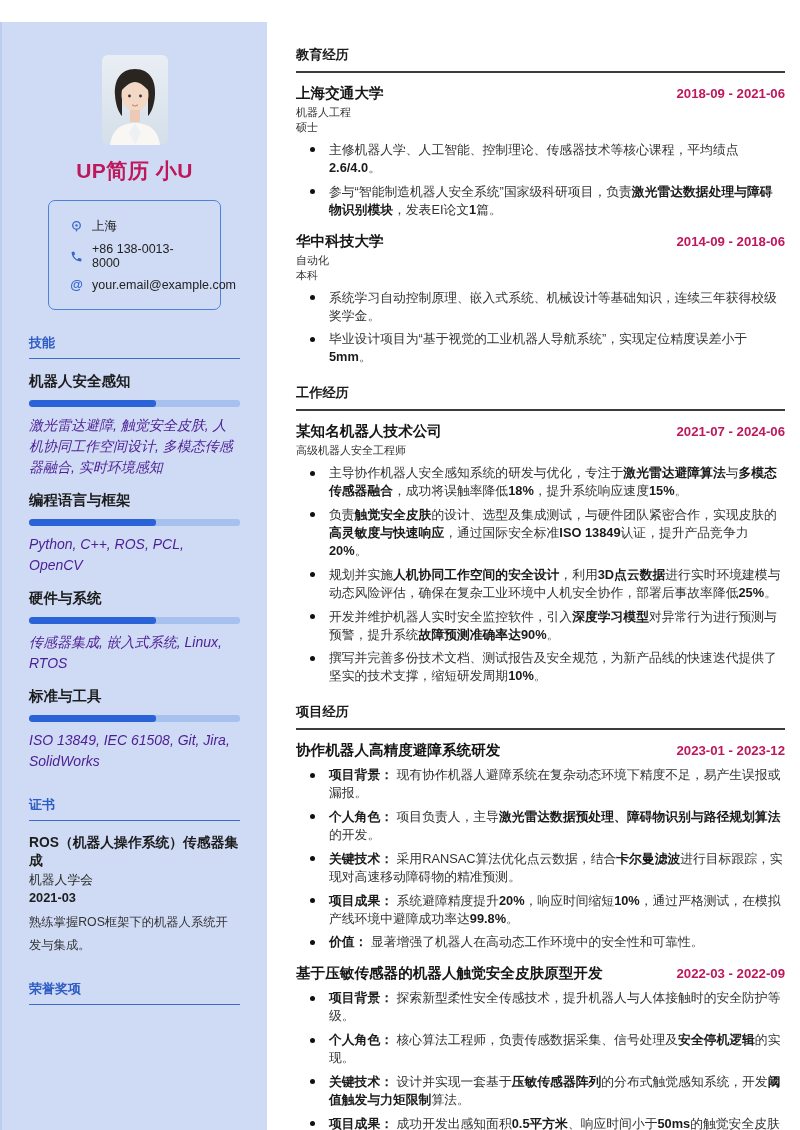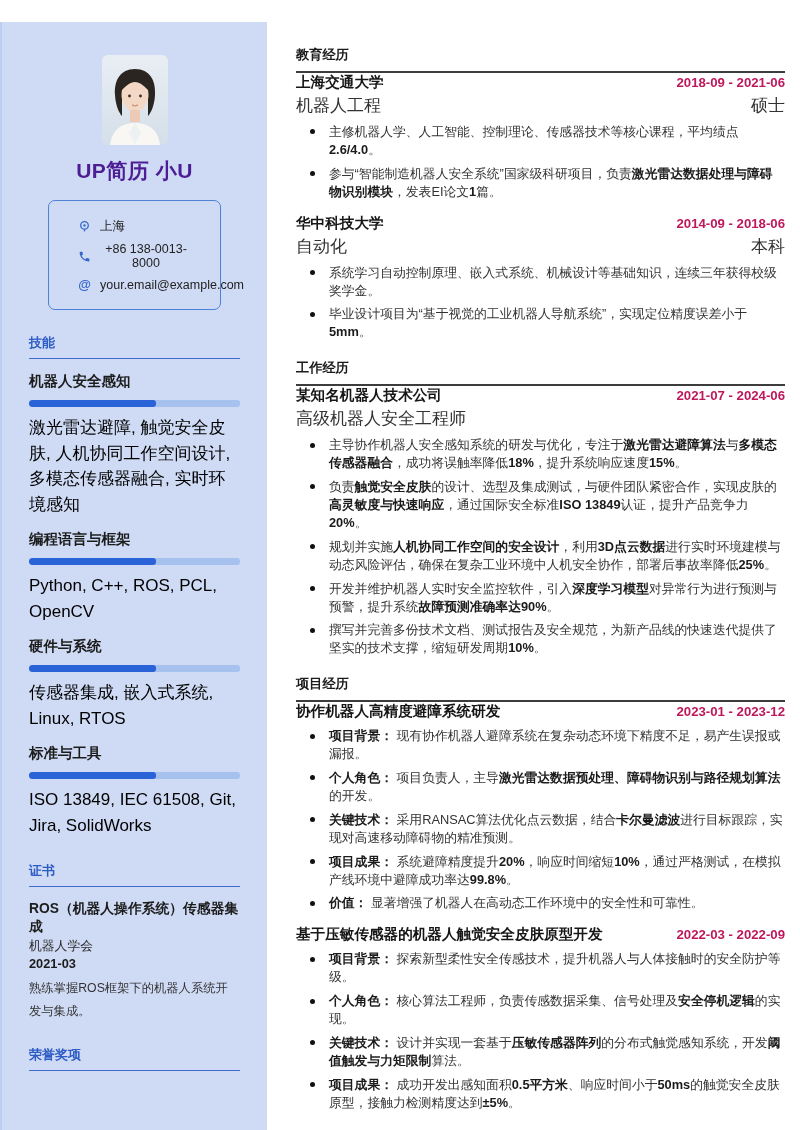--- a/index.html
+++ b/index.html
@@ -3,49 +3,49 @@
 <meta charset="utf-8">
 <style>
   html,body{margin:0;padding:0;width:800px;height:1130px;overflow:hidden;background:#ffffff;
     font-family:"Liberation Sans","DejaVu Sans",sans-serif;-webkit-font-smoothing:antialiased;}
   .page{display:flex;width:800px;height:1130px;background:#ffffff;}
   
   .sidebar{width:267px;min-width:267px;margin-top:22px;height:1108px;background:#cfdbf5;
     box-sizing:border-box;padding:0 27px;overflow:hidden;border-left:2px solid #bccdf0;}
   .photo{width:66px;height:90px;margin:33px auto 0;border-radius:6px;overflow:hidden;display:block;}
   .photo svg{display:block;}
-  h1.name{font-size:21px;font-weight:700;color:#4c1d95;text-align:center;margin:12px 0 0;letter-spacing:.5px;}
+  h1.name{font-size:21px;font-weight:700;color:#be185d;text-align:center;margin:12px 0 0;letter-spacing:.5px;}
   .contact-card{width:173px;box-sizing:border-box;margin:15px auto 0;border:1px solid #4d82d8;
     border-radius:7px;padding:10px 12px;}
-  .contact-row{display:flex;align-items:center;gap:8px;font-size:12.5px;color:#222;margin:7px 16px;text-align:center;}
+  .contact-row{display:flex;align-items:center;gap:8px;font-size:12.5px;color:#222;margin:7px 8px;}
   .contact-row .cicon{width:15px;height:15px;display:inline-flex;align-items:center;justify-content:center;
     color:#3566cc;font-weight:700;flex:none;}
   .side-title{font-size:13px;font-weight:700;color:#2e5cc5;margin:24px 0 0;padding-bottom:6px;
     border-bottom:1.5px solid #3f6ccb;}
   .skill{margin-top:13px;}
   .skill-name{font-size:14.5px;font-weight:700;color:#1c1c1c;}
   .bar{height:7px;border-radius:3px;background:#a6c1ee;margin-top:9px;overflow:hidden;}
   .bar-fill{height:100%;border-radius:3px;background:#2a62d8;}
-  .skill-desc{font-size:17px;color:#000000;line-height:1.5;margin-top:8px;}
+  .skill-desc{font-size:14px;color:#4c1d95;line-height:1.5;margin-top:8px;font-style:italic;}
   .cred{margin-top:13px;}
   .cred-title{font-size:13.8px;font-weight:700;color:#1c1c1c;line-height:1.3;}
   .cred-org{font-size:12.8px;color:#2e2e2e;margin-top:2px;}
   .cred-date{font-size:12.8px;font-weight:700;color:#1c1c1c;margin-top:1px;}
   .cred-desc{font-size:12.3px;color:#333;line-height:1.85;margin-top:6px;}
   
   .main{flex:1;box-sizing:border-box;padding:46px 15px 0 29px;overflow:hidden;}
   .msec + .msec{margin-top:18px;}
   .msec-title{font-size:13.2px;font-weight:700;color:#1b1b1b;margin:0;padding-bottom:7px;
     border-bottom:2px solid #3c3c3c;}
-  .entry{}
+  .entry{margin-top:11px;}
   .entry + .entry{margin-top:13px;}
   .entry-head{display:flex;justify-content:space-between;align-items:baseline;}
   .entry-title{font-size:14.6px;font-weight:700;color:#161616;}
   .entry-date{font-size:13.2px;font-weight:700;color:#be185d;white-space:nowrap;margin-left:12px;}
-  .entry-sub{display:flex;justify-content:space-between;font-size:17px;color:#333;margin-top:2px;}
+  .entry-sub{display:flex;justify-content:space-between;font-size:11px;color:#333;margin-top:2px;flex-direction:column;}
   ul.bullets{list-style:none;margin:6px 0 0;padding:0 0 0 33px;}
   ul.bullets li{position:relative;font-size:12.8px;color:#333;line-height:1.4;margin-top:6px;}
   ul.bullets li::before{content:"";position:absolute;left:-19px;top text-top;top:.5em;width:5px;height:5px;
     border-radius:50%;background:#111;}
   ul.bullets b{font-weight:700;color:#1b1b1b;}
 </style>
 </head>
 <body>
 
 <div class="page">

